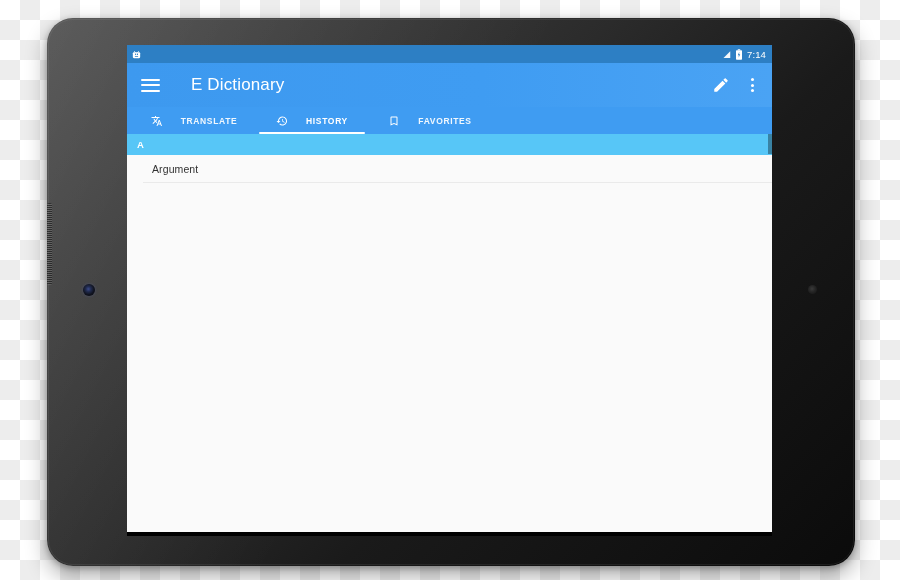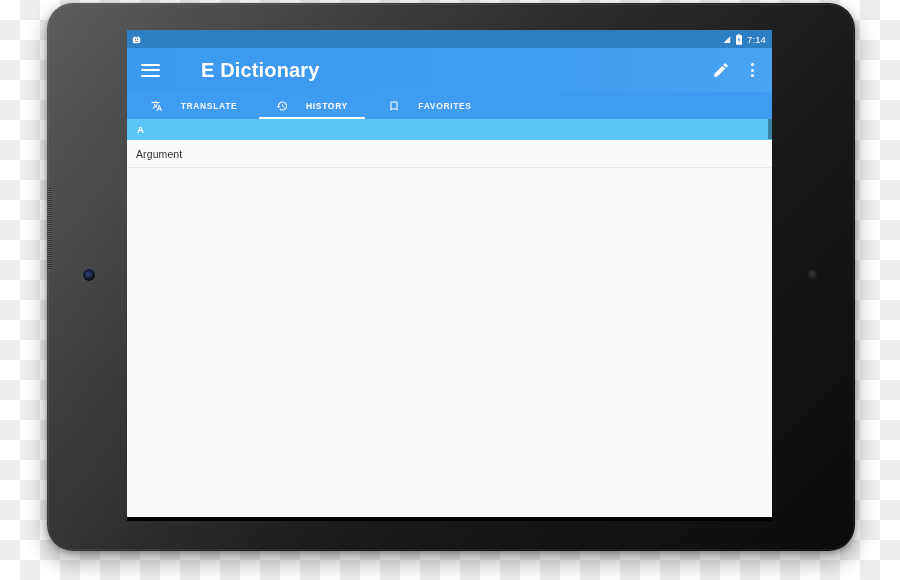--- a/index.html
+++ b/index.html
@@ -22,21 +22,21 @@
       linear-gradient(45deg, #ededed 25%, transparent 25%, transparent 75%, #ededed 75%, #ededed),
       linear-gradient(45deg, #ededed 25%, transparent 25%, transparent 75%, #ededed 75%, #ededed);
     background-size: 40px 40px;
     background-position: 0 0, 20px 20px;
   }
 
   
   #device {
     position: absolute;
     left: 47px;
-    top: 3px;
+    top: 18px;
     width: 808px;
     height: 548px;
     border-radius: 26px;
     background: linear-gradient(135deg, #4a4a4a 0%, #3c3c3c 18%, #2b2b2b 42%, #1a1a1a 62%, #111111 85%, #0b0b0b 100%);
     box-shadow: 0 10px 22px rgba(0,0,0,0.33), 0 2px 6px rgba(0,0,0,0.28);
     overflow: hidden;
   }
   
   #device-gloss {
     position: absolute;
@@ -134,24 +134,24 @@
   }
   #menu-button {
     width: 22px; height: 22px;
     display: flex; flex-direction: column; justify-content: center; gap: 3.5px;
     cursor: pointer;
   }
   #menu-button span {
     display: block; height: 2px; width: 19px; background: #fff; border-radius: 1px;
   }
   #app-title {
-    margin-left: 38px;
+    margin-left: 28px;
     color: #ffffff;
-    font-size: 20px;
-    font-weight: 700;
+    font-size: 17px;
+    font-weight: 400;
     letter-spacing: 0.15px;
     white-space: nowrap;
   }
   #app-bar-actions {
     margin-left: auto;
     display: flex;
     align-items: center;
     gap: 14px;
   }
   .appbar-icon { width: 18px; height: 18px; display: block; cursor: pointer; }
@@ -225,20 +225,21 @@
   }
   .list-item {
     height: 28px;
     display: flex;
     align-items: center;
     padding-left: 9px;
     box-sizing: border-box;
     background: #fafafa;
     border-bottom: 1px solid #eaeaea;
     cursor: pointer;
+    margin-left: 16px;
   }
   .list-item-label {
     color: #313131;
     font-size: 10.5px;
     letter-spacing: 0.1px;
   }
   #list-rest { background: #fafafa; flex: 1; }
 
   
   #scrollbar-track {

